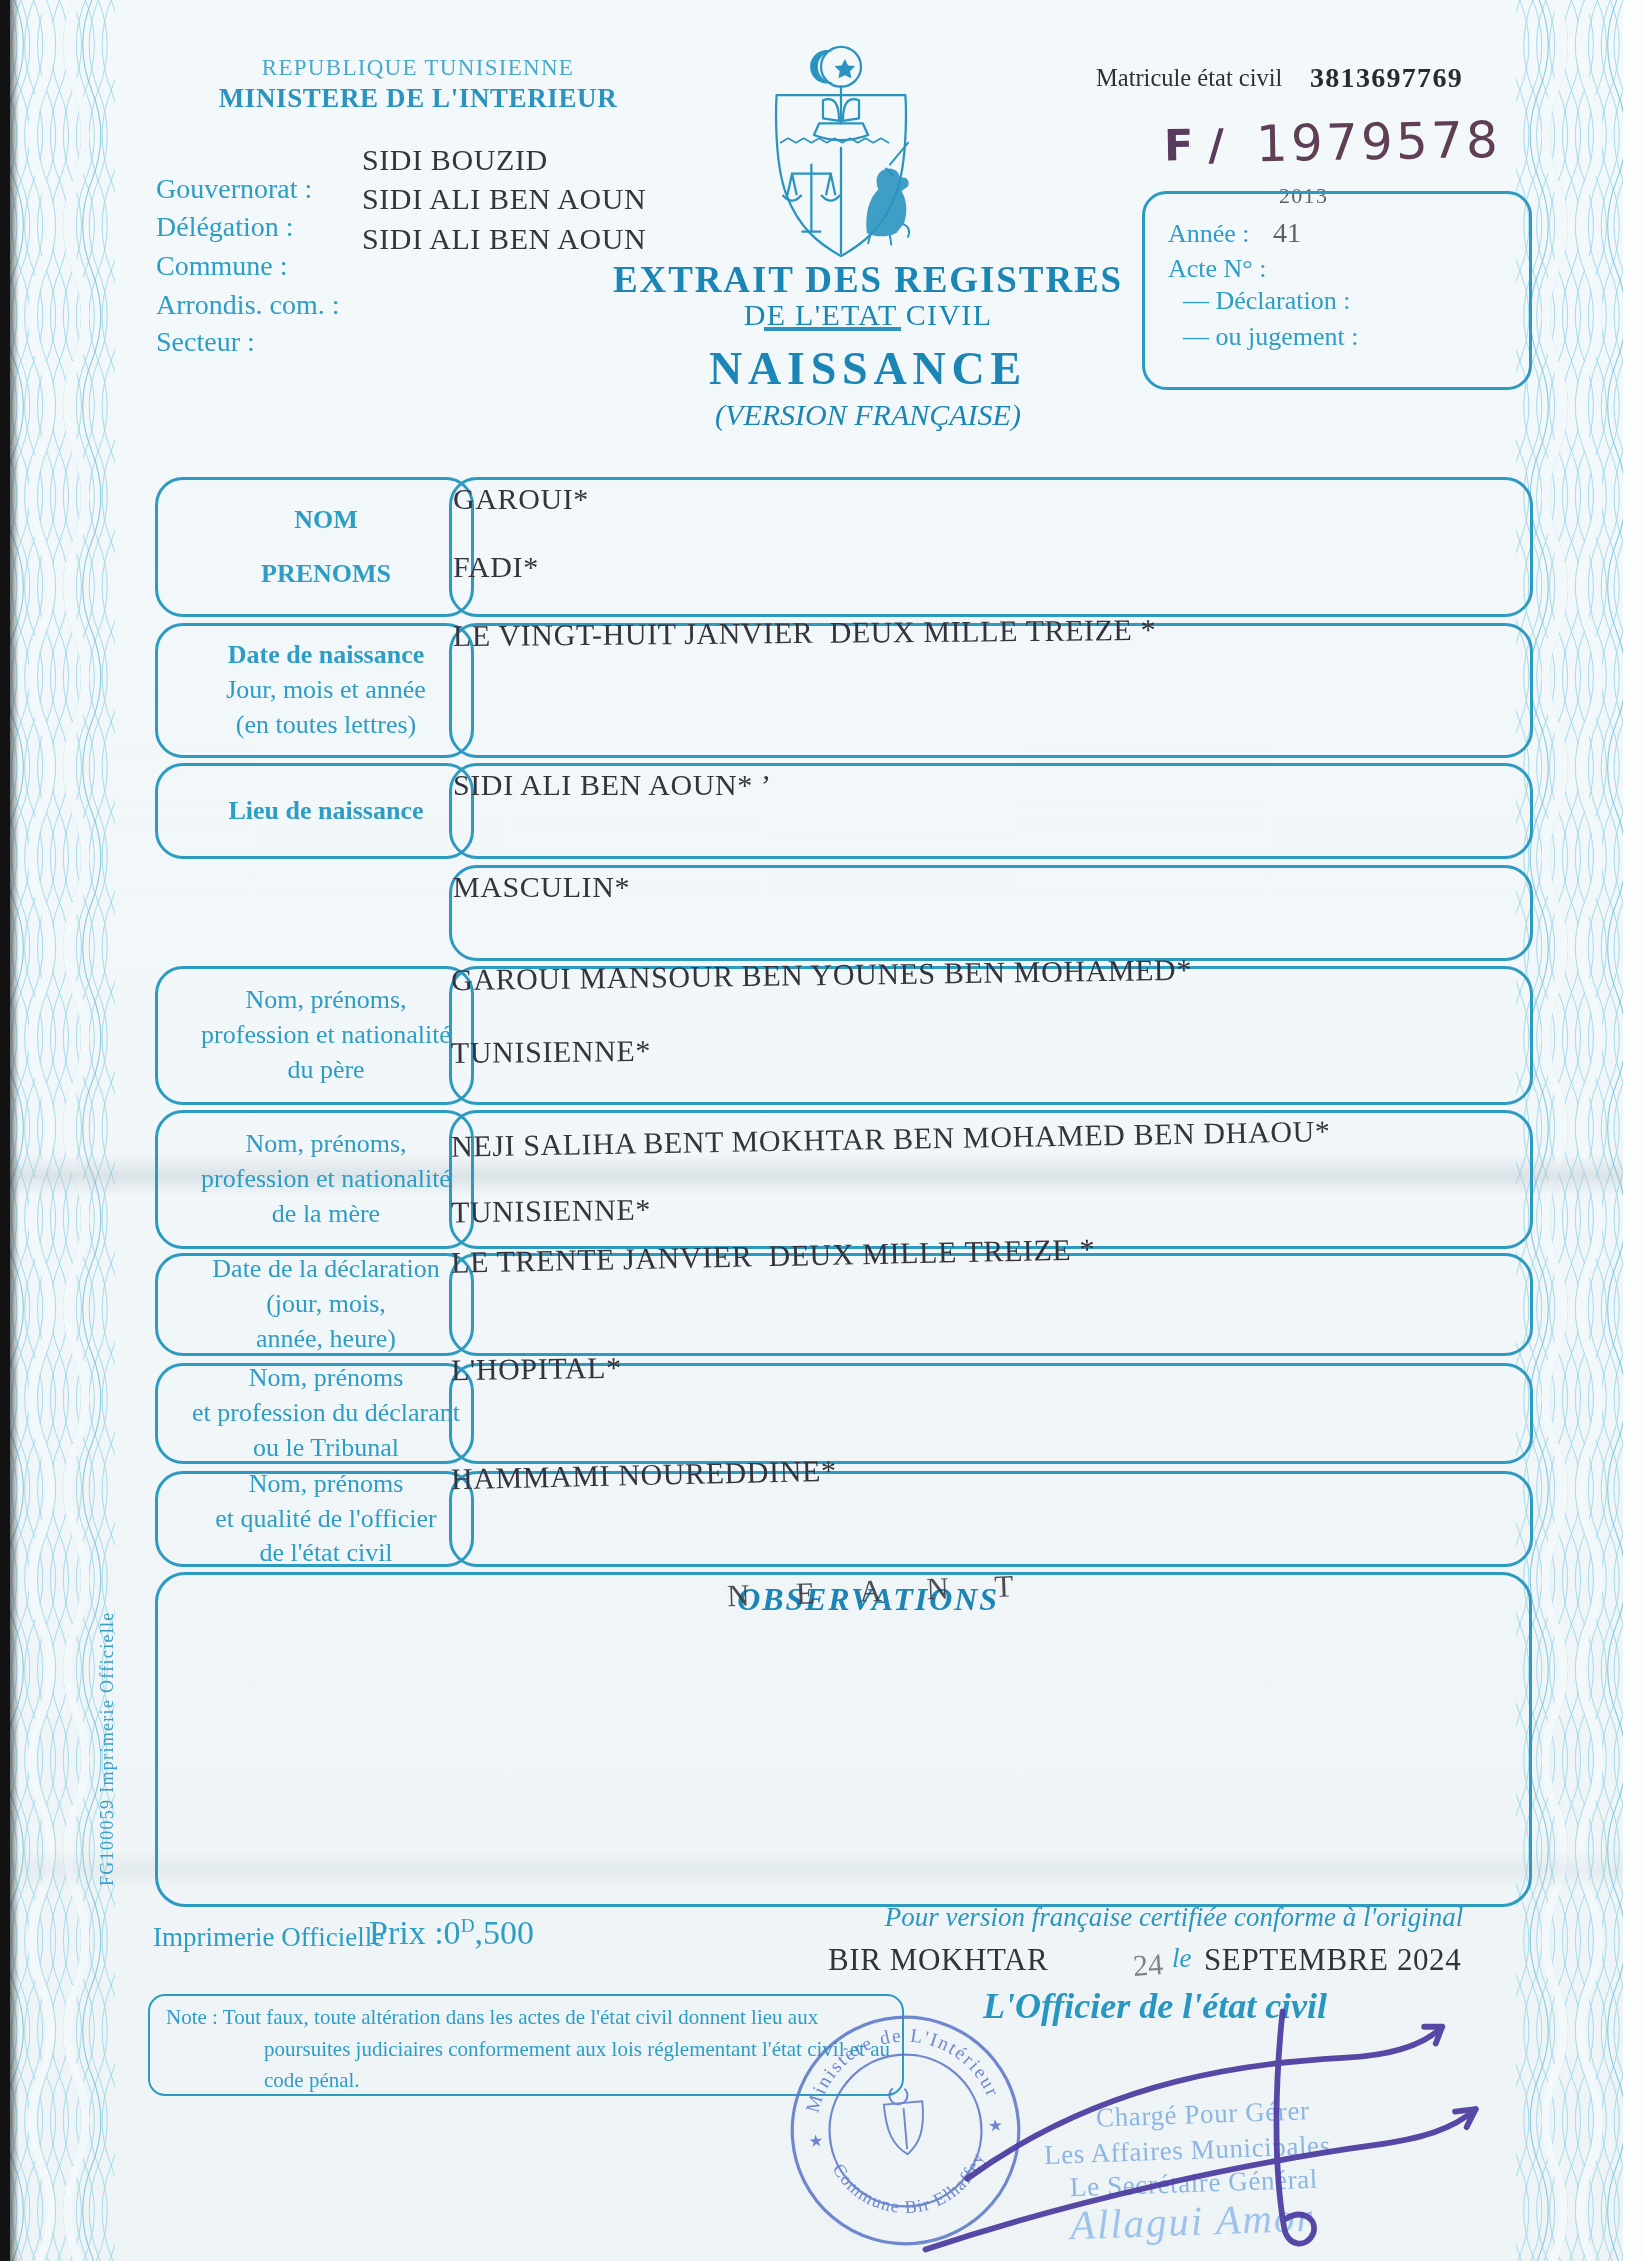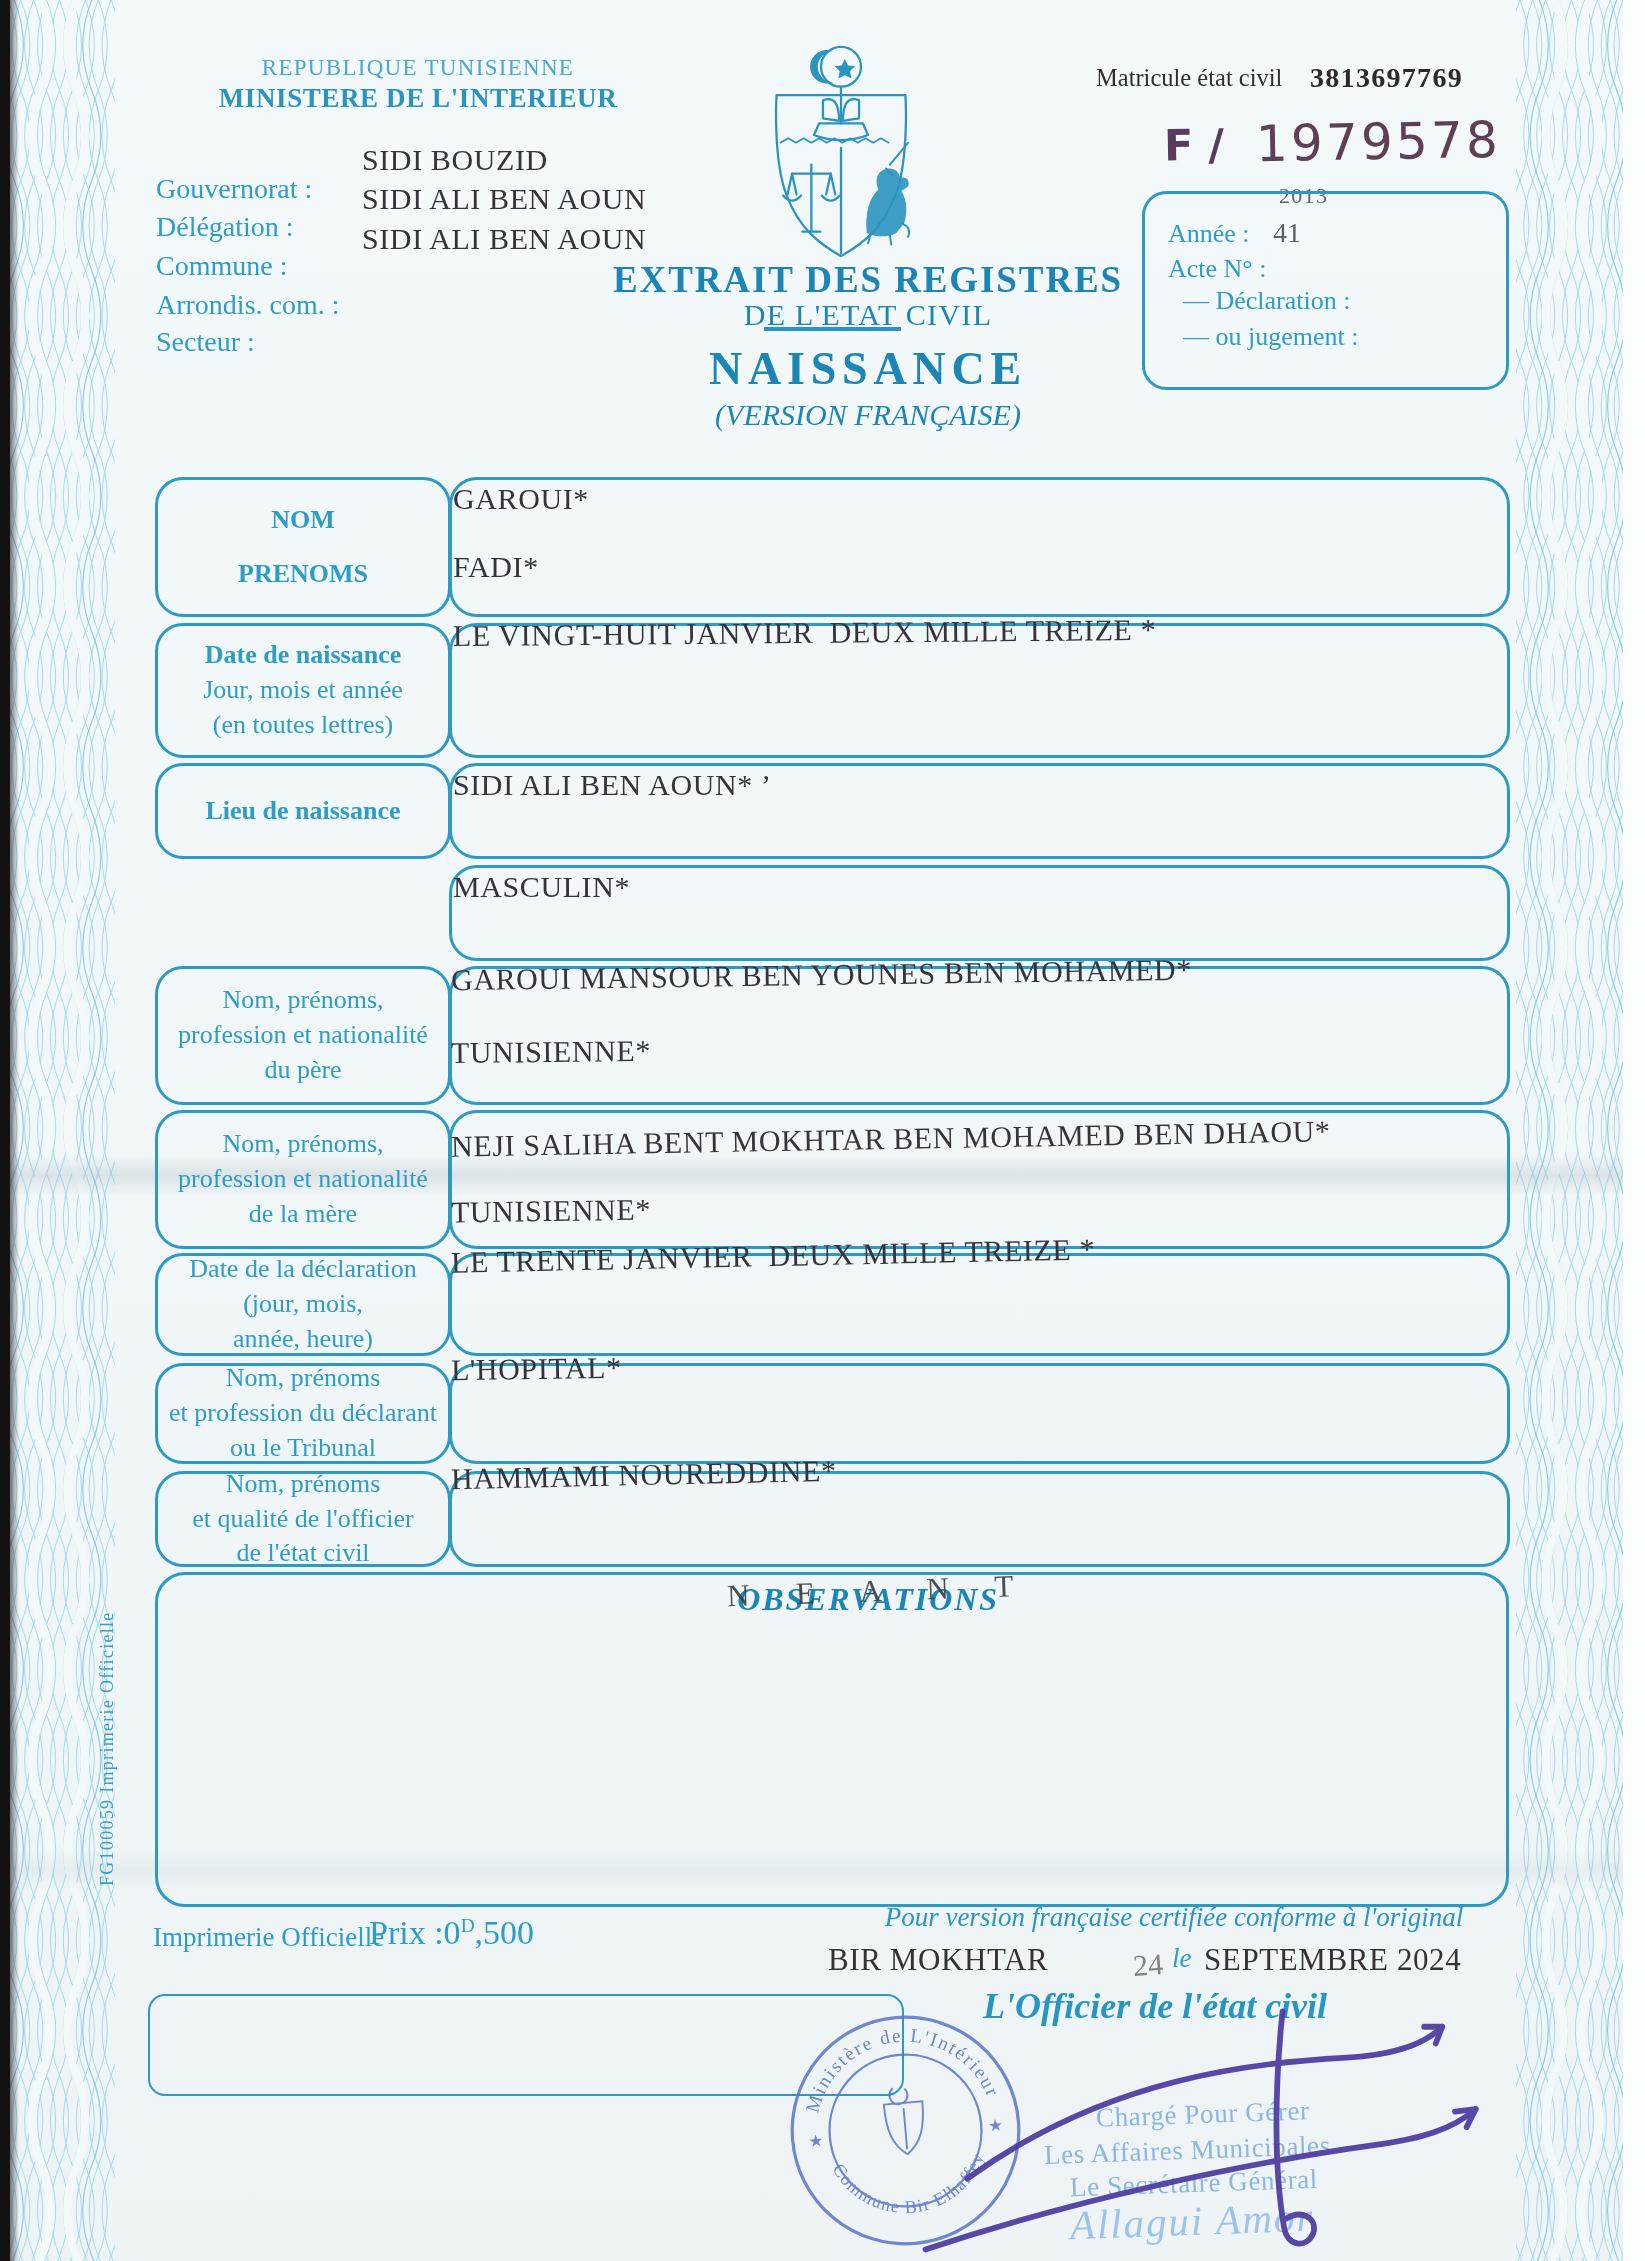--- a/index.html
+++ b/index.html
@@ -6,21 +6,21 @@
   .page{position:relative;width:1645px;height:2261px;background:linear-gradient(180deg,#f3f8fa 0%,#f1f6f8 55%,#eef4f6 100%);
         font-family:"Liberation Serif",serif;overflow:hidden;}
   .abs{position:absolute;}
   .teal{color:#2d9dc6;}
   .tealdk{color:#1b86b6;margin-left:36px;}
   .b{font-weight:bold;}
   .i{font-style:italic;}
   .ctr{transform:translateX(-50%);}
   .val{position:absolute;font-size:30px;color:#35343c;letter-spacing:0.6px;white-space:pre;}
   .lab{font-size:26px;color:#2d9dc6;text-align:center;line-height:1.34;}
-  .box{position:absolute;border:3.2px solid #2d9ac2;border-radius:28px;}
+  .box{position:absolute;border:3.2px solid #2d9ac2;border-radius:28px;padding-left:23px;}
   .lblbox{left:155px;width:290px;display:flex;flex-direction:column;align-items:center;justify-content:center;}
   .vbox{left:449px;width:1055px;}
   .admlab{position:absolute;font-size:28px;color:#2d9dc6;white-space:nowrap;}
   .admval{position:absolute;font-size:30px;color:#35343c;letter-spacing:0.6px;white-space:nowrap;}
   .stampgray{color:#48444e;opacity:.85;}
   .crease{position:absolute;left:0;width:100%;height:41px;
           background:linear-gradient(180deg,rgba(176,188,194,0) 0%,rgba(168,182,190,.30) 50%,rgba(176,188,194,0) 100%);}
   .edgeL{position:absolute;left:0;top:0;width:10.3px;height:2261px;background:#121212;}
   .edgeLf{position:absolute;left:10.3px;top:0;width:9px;height:2261px;background:linear-gradient(90deg,rgba(18,18,18,.55),rgba(18,18,18,0));}
   .edgeR{position:absolute;left:1623px;top:0;width:22px;height:2261px;background:#fcfdfd;}
@@ -234,20 +234,26 @@
   <div class="abs" style="left:727px;top:1573px;font-size:31px;color:#3c3b42;letter-spacing:19.3px;white-space:nowrap;transform:rotate(-2deg);opacity:.9">N E A N T</div>
 
   <div class="vert">FG100059  Imprimerie Officielle</div>
 
   <div class="abs teal" style="left:153px;top:1922px;font-size:27px">Imprimerie Officielle</div>
   <div class="abs teal" style="left:369px;top:1914px;font-size:34px">
     <span>Prix :0</span><sup style="font-size:19.3px">D</sup><span>,500</span>
   </div>
 
   <div class="notebox"></div>
+  <div class="abs" style="left:166px;top:2002px">
+    <div class="noteln"><span class="b" style="font-weight:normal">Note :</span>
+      <span>Tout faux, toute altération dans les actes de l'état civil donnent lieu aux</span></div>
+    <div class="noteln" style="margin-left:98px">poursuites judiciaires conformement aux lois réglementant l'état civil et au</div>
+    <div class="noteln" style="margin-left:98px">code pénal.</div>
+  </div>
 
   <div class="abs ctr i" style="left:1174px;top:1902px;font-size:27px;color:#2996c2;white-space:nowrap">Pour version française certifiée conforme à l'original</div>
   <div class="abs" style="left:828px;top:1942px;font-size:31px;color:#333238;letter-spacing:0.6px">BIR MOKHTAR</div>
   <div class="abs stampgray" style="left:1133px;top:1948px;font-size:30px;transform:rotate(-4deg);opacity:.65">24</div>
   <div class="abs i teal" style="left:1172px;top:1943px;font-size:27px">le</div>
   <div class="abs" style="left:1204px;top:1942px;font-size:31px;color:#333238;letter-spacing:0.6px">SEPTEMBRE 2024</div>
   <div class="abs ctr b i" style="left:1155px;top:1985px;font-size:36px;color:#2996c2;white-space:nowrap">L'Officier de l'état civil</div>
 
   <svg class="abs" style="left:783px;top:2005px;width:245px;height:251px;transform:rotate(-5deg);opacity:.85" viewBox="0 0 380 390" fill="none" stroke="#5874c8">
     <circle cx="190" cy="195" r="176" stroke-width="5"></circle>

